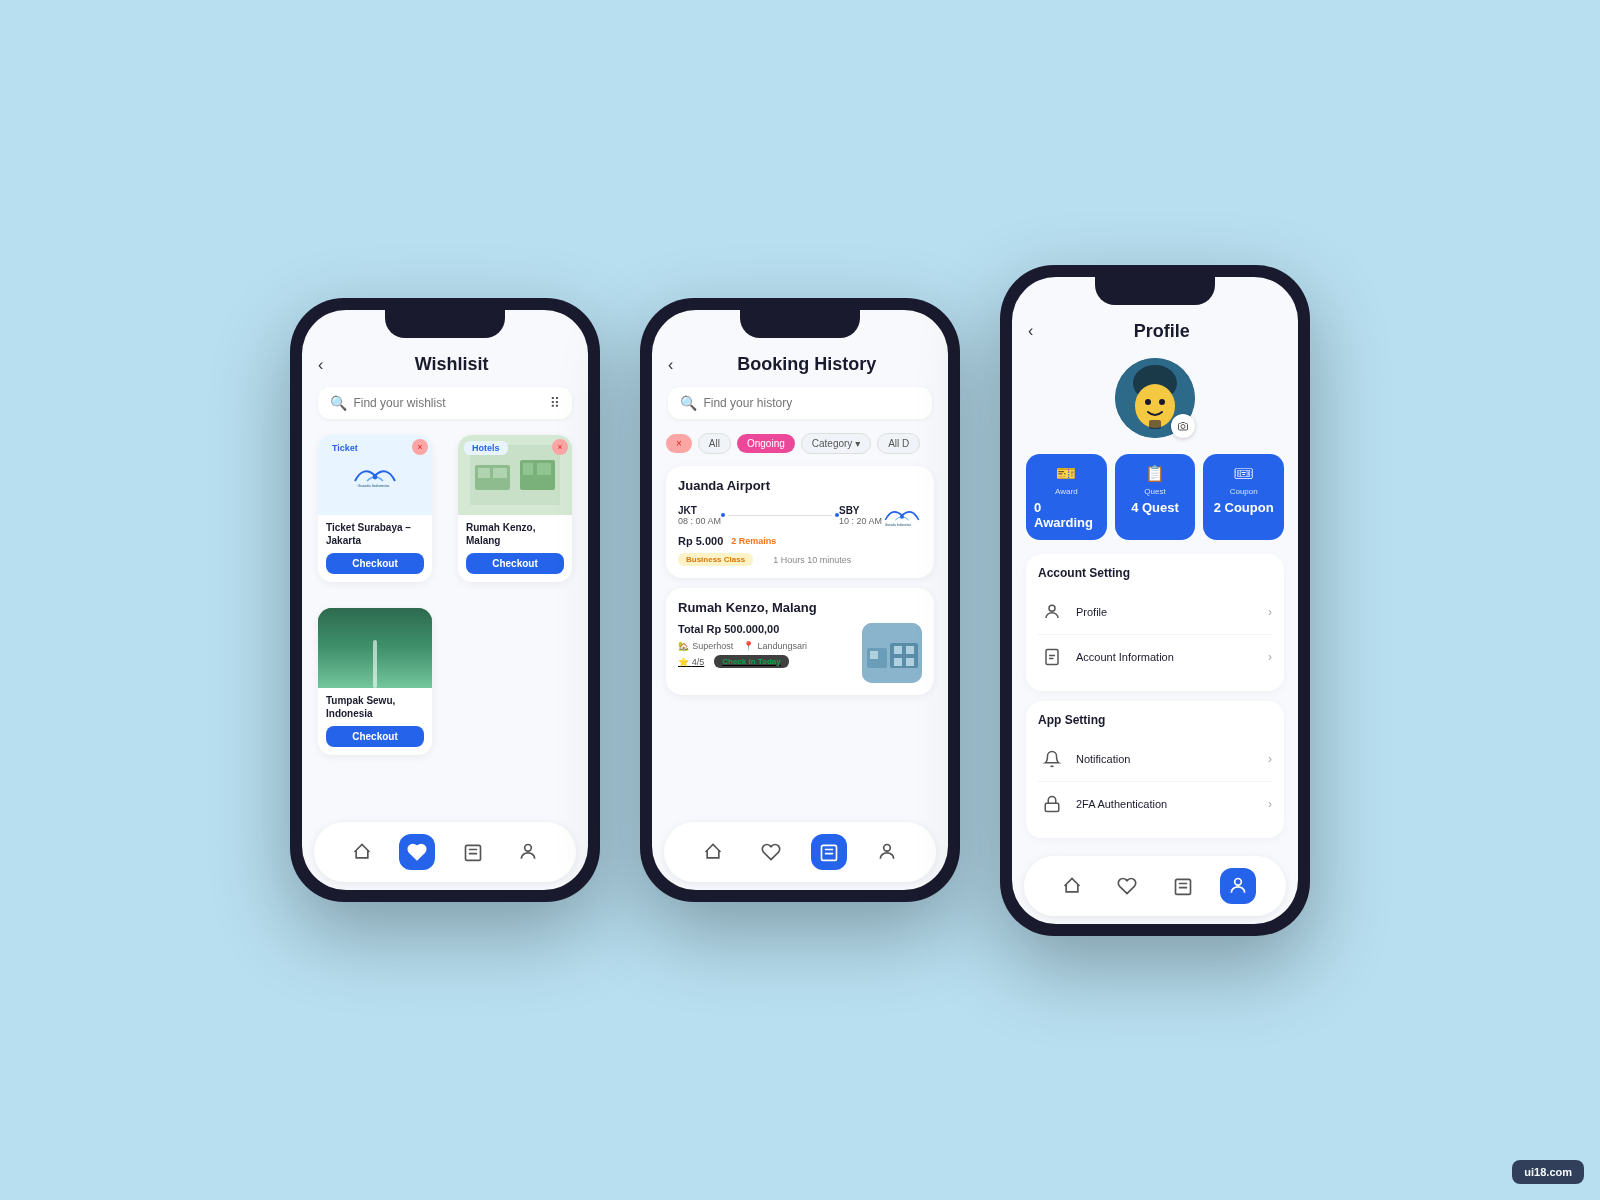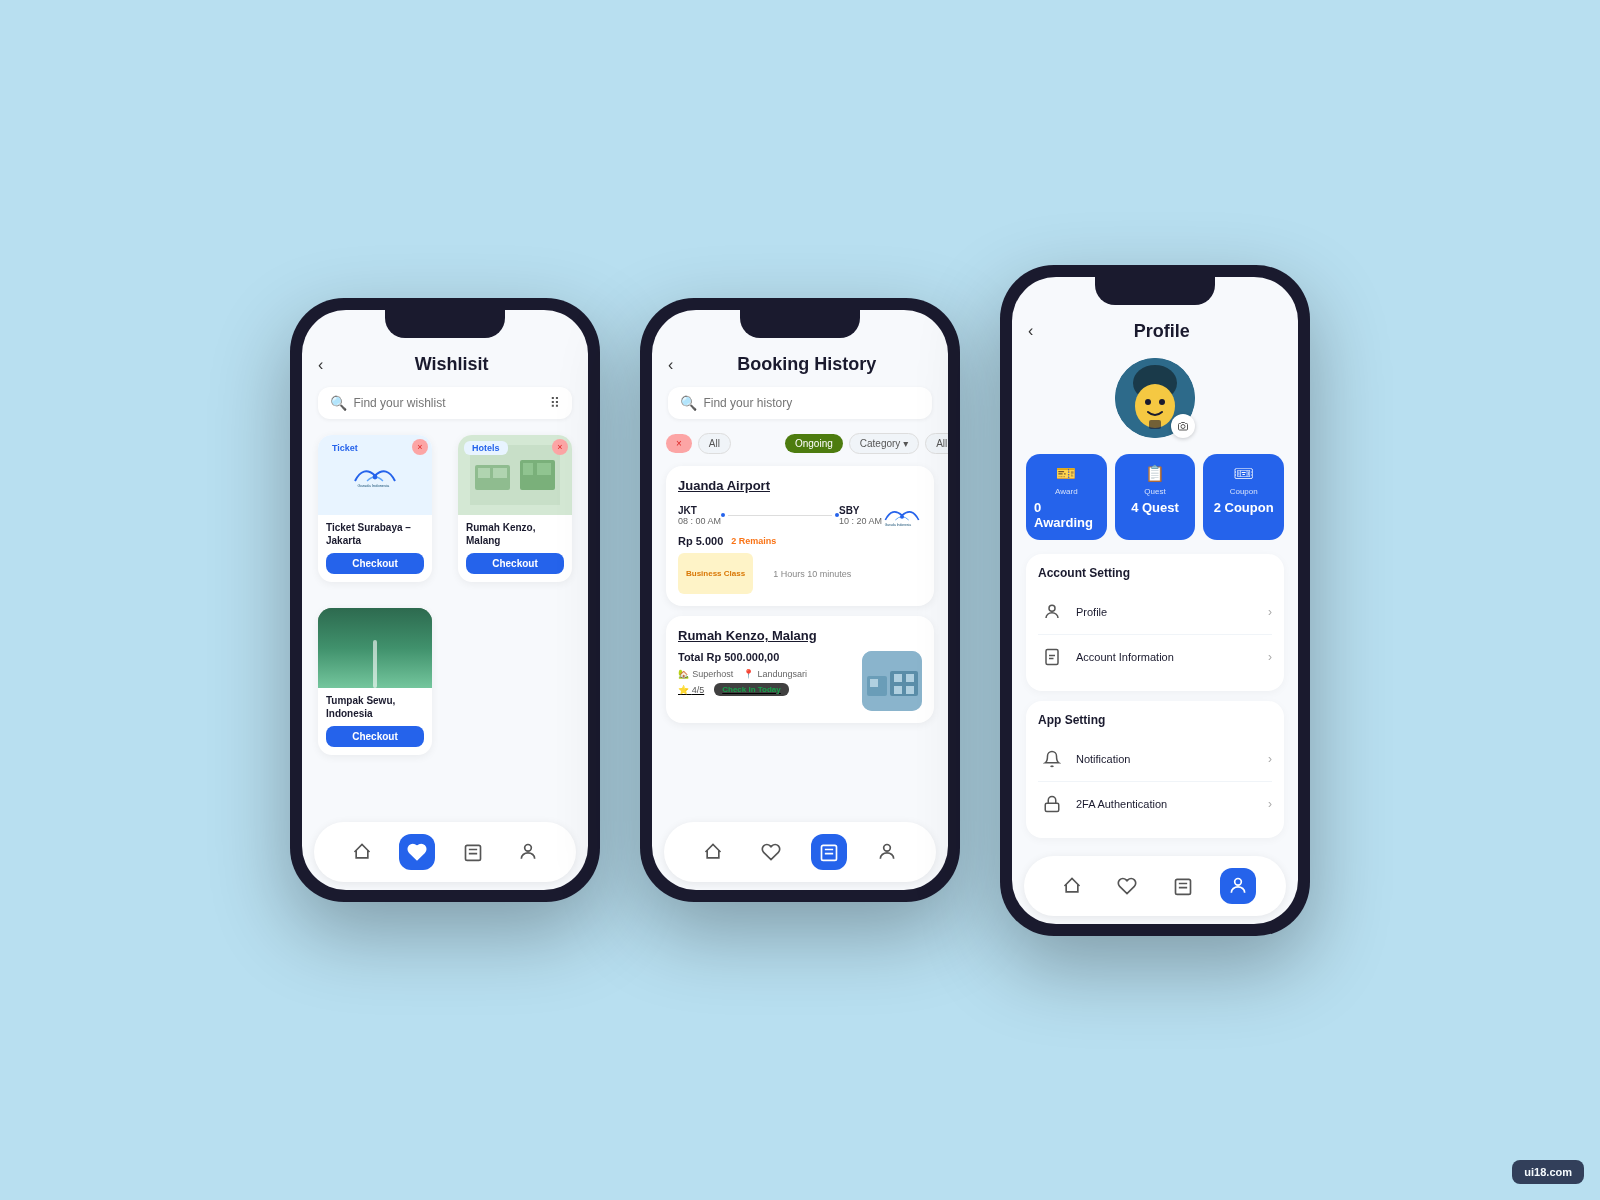--- a/index.html
+++ b/index.html
@@ -206,42 +206,41 @@
     .filter-chip {
       padding: 4px 10px;
       border-radius: 20px;
       font-size: 10px;
       font-weight: 500;
       cursor: pointer;
       white-space: nowrap;
     }
     .chip-clear { background: #fca5a5; color: #dc2626; }
     .chip-all { background: #f0f4f8; color: #555; border: 1px solid #ddd; }
-    .chip-ongoing { background: #4d7c0f; color: #fff; margin-left: 48px; }
+    .chip-ongoing { background: #ec4899; color: #fff; }
     .chip-category { background: #f0f4f8; color: #555; border: 1px solid #ddd; }
     .chip-alld { background: #f0f4f8; color: #555; border: 1px solid #ddd; }
     .booking-list {
       padding: 6px 14px;
       display: flex;
       flex-direction: column;
       gap: 10px;
       flex: 1;
     }
     .booking-card {
       background: #fff;
       border-radius: 16px;
       padding: 12px;
       box-shadow: 0 2px 8px rgba(0,0,0,0.06);
     }
     .booking-card-title {
       font-size: 13px;
       font-weight: 700;
       color: #1a1a2e;
       margin-bottom: 8px;
-      text-decoration: underline;
     }
     .flight-info {
       display: flex;
       align-items: center;
       gap: 0;
       margin-bottom: 6px;
     }
     .flight-code {
       font-size: 10px;
       font-weight: 700;
@@ -269,21 +268,21 @@
     .remains { font-size: 9px; color: #f97316; font-weight: 600; }
     .badge-row {
       display: flex;
       align-items: center;
       gap: 8px;
     }
     .badge-business {
       background: #fef3c7;
       color: #d97706;
       font-size: 8px;
-      padding: 16px 8px;
+      padding: 2px 8px;
       border-radius: 6px;
       font-weight: 600;
     }
     .duration {
       font-size: 9px;
       color: #888;
       margin-left: 12px;
     }
     .hotel-info {
       display: flex;

